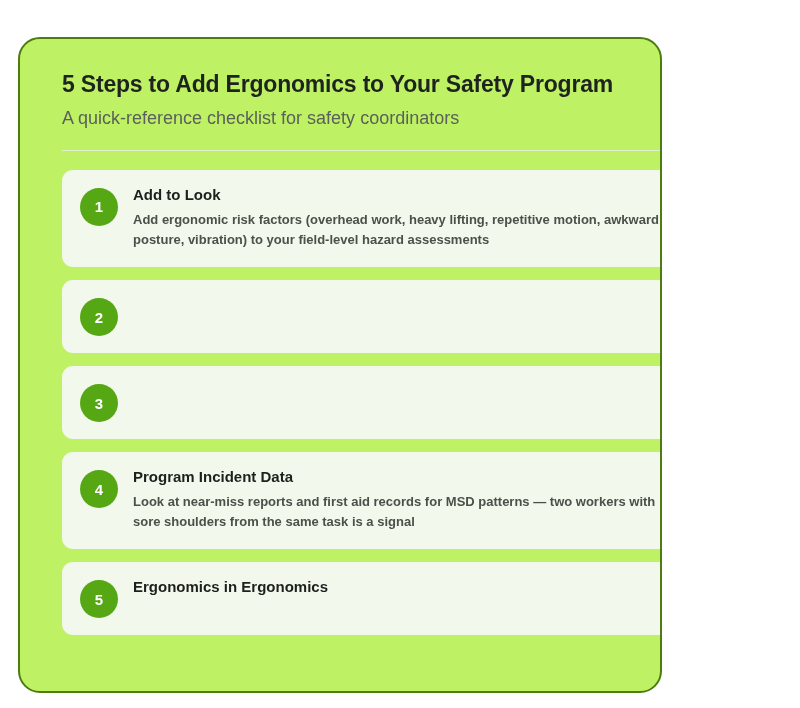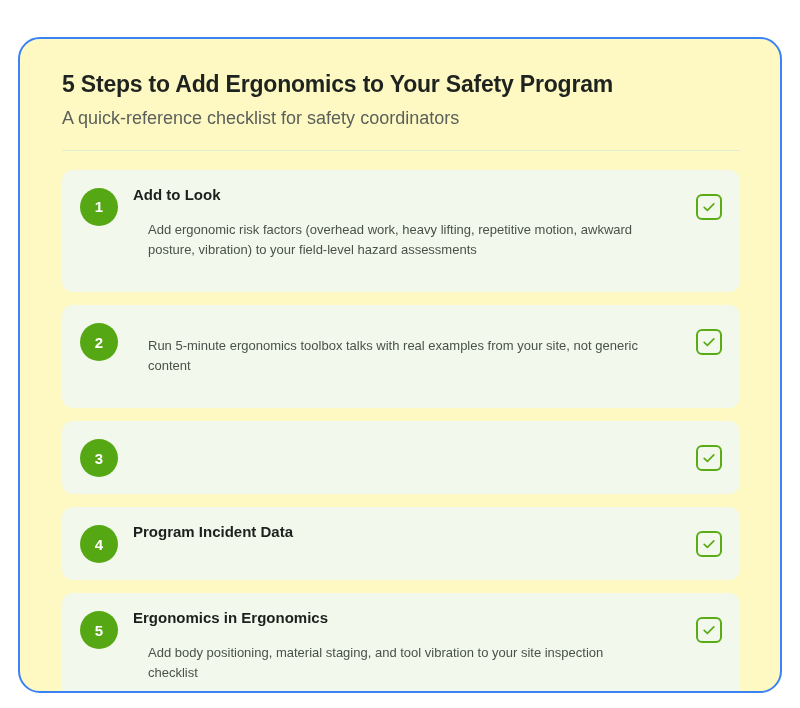--- a/index.html
+++ b/index.html
@@ -11,26 +11,26 @@
     height: 708px;
     background: #ffffff;
     font-family: "Liberation Sans", sans-serif;
     -webkit-font-smoothing: antialiased;
   }
 
   #infographic-card {
     position: absolute;
     left: 18px;
     top: 37px;
-    width: 764px;
+    width: 644px;
     height: 656px;
     box-sizing: border-box;
-    border: 2px solid #3b82f6;
+    border: 2px solid #4d7c0f;
     border-radius: 22px;
-    background: #fef9c3;
+    background: #bef264;
     overflow: hidden;
   }
 
   .inner {
     padding: 32px 44px 0 42px;
   }
 
   #page-title {
     margin: 0;
     font-size: 23px;
@@ -100,21 +100,22 @@
     font-weight: bold;
     color: #1d211e;
     line-height: 1.25;
     margin: 0 0 5px 0;
   }
 
   .step-desc {
     font-size: 13px;
     color: #4a514a;
     line-height: 1.55;
-    margin: 15px;
+    margin: 0;
+    font-weight: bold;
   }
 
   .step-check {
     flex: 0 0 auto;
     width: 26px;
     height: 26px;
     border: 2px solid #5bab17;
     border-radius: 6px;
     box-sizing: border-box;
     display: flex;
@@ -148,21 +149,20 @@
         <div class="step-check">
           <svg width="16" height="16" viewBox="0 0 16 16" aria-hidden="true">
               <path d="M3.2 8.3 L6.4 11.3 L12.8 4.9" fill="none" stroke="#5bab17" stroke-width="1.7" stroke-linecap="round" stroke-linejoin="round"></path>
             </svg>
         </div>
       </div>
 
       <div class="step-card">
         <div class="step-badge">2</div>
         <div class="step-body">
-          <div class="step-desc">Run 5-minute ergonomics toolbox talks with real examples from your site, not generic content</div>
         </div>
         <div class="step-check">
           <svg width="16" height="16" viewBox="0 0 16 16" aria-hidden="true">
               <path d="M3.2 8.3 L6.4 11.3 L12.8 4.9" fill="none" stroke="#5bab17" stroke-width="1.7" stroke-linecap="round" stroke-linejoin="round"></path>
             </svg>
         </div>
       </div>
 
       <div class="step-card">
         <div class="step-badge">3</div>
@@ -172,33 +172,33 @@
           <svg width="16" height="16" viewBox="0 0 16 16" aria-hidden="true">
               <path d="M3.2 8.3 L6.4 11.3 L12.8 4.9" fill="none" stroke="#5bab17" stroke-width="1.7" stroke-linecap="round" stroke-linejoin="round"></path>
             </svg>
         </div>
       </div>
 
       <div class="step-card">
         <div class="step-badge">4</div>
         <div class="step-body">
           <div class="step-title">Program Incident Data</div>
+          <div class="step-desc">Look at near-miss reports and first aid records for MSD patterns — two workers with sore shoulders from the same task is a signal</div>
         </div>
         <div class="step-check">
           <svg width="16" height="16" viewBox="0 0 16 16" aria-hidden="true">
               <path d="M3.2 8.3 L6.4 11.3 L12.8 4.9" fill="none" stroke="#5bab17" stroke-width="1.7" stroke-linecap="round" stroke-linejoin="round"></path>
             </svg>
         </div>
       </div>
 
       <div class="step-card">
         <div class="step-badge">5</div>
         <div class="step-body">
           <div class="step-title">Ergonomics in Ergonomics</div>
-          <div class="step-desc">Add body positioning, material staging, and tool vibration to your site inspection checklist</div>
         </div>
         <div class="step-check">
           <svg width="16" height="16" viewBox="0 0 16 16" aria-hidden="true">
               <path d="M3.2 8.3 L6.4 11.3 L12.8 4.9" fill="none" stroke="#5bab17" stroke-width="1.7" stroke-linecap="round" stroke-linejoin="round"></path>
             </svg>
         </div>
       </div>
 
     </div>
   </div>

